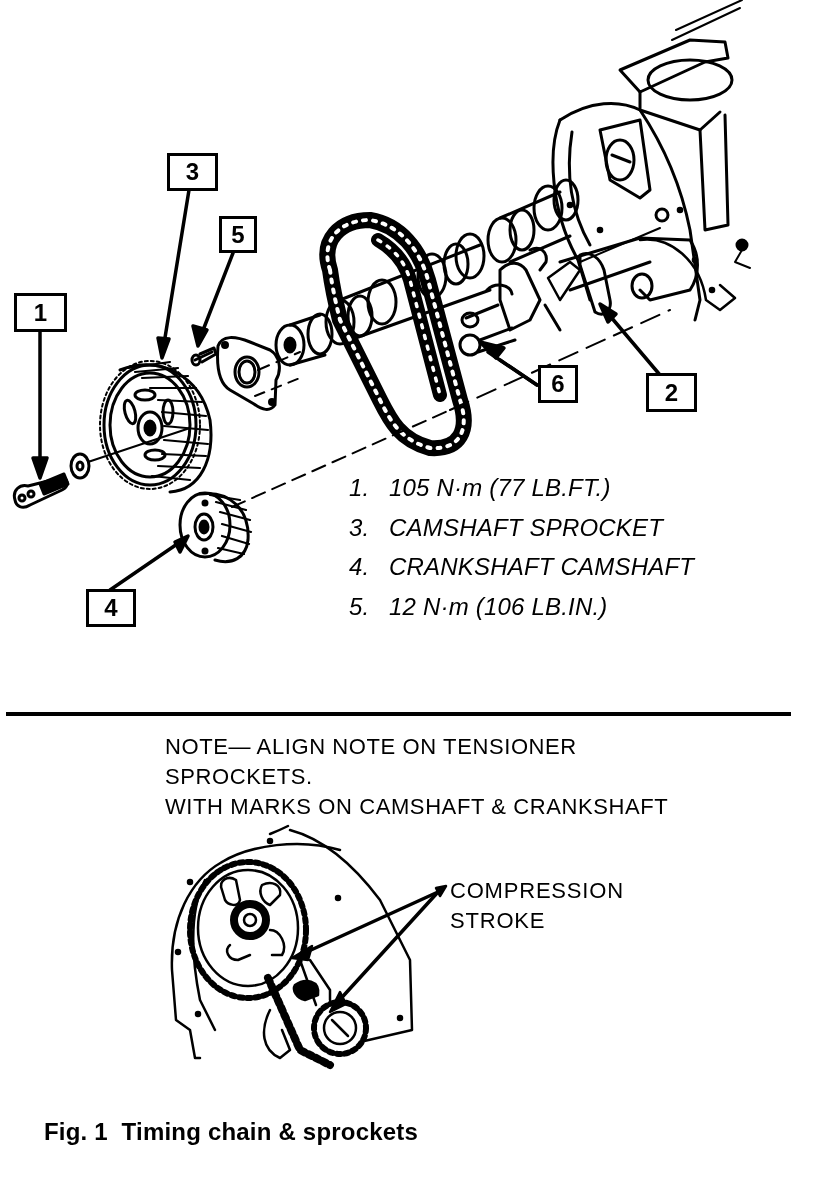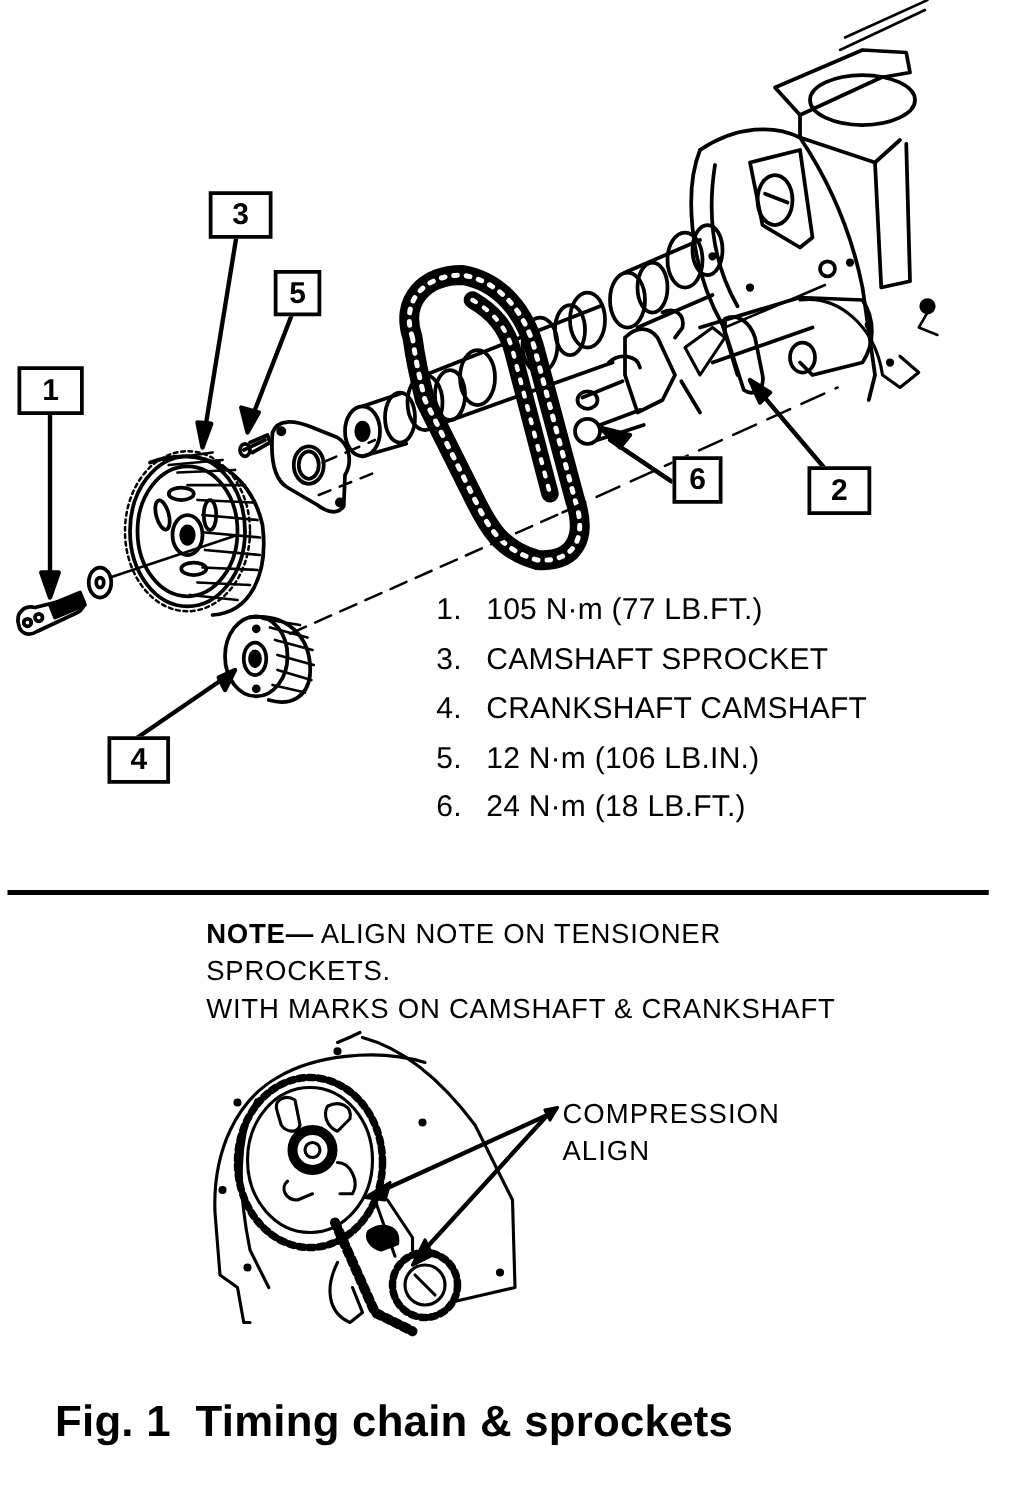--- a/index.html
+++ b/index.html
@@ -1,26 +1,26 @@
 <!DOCTYPE html>
 <html><head>
   <meta charset="utf-8">
   <style>
     html, body { margin: 0; padding: 0; background: #ffffff; }
     body { width: 816px; height: 1204px; position: relative; overflow: hidden; font-family: "Liberation Sans", sans-serif; color: #000; }
     .illus { position: absolute; left: 0; top: 0; width: 816px; height: 1204px; }
     .callout { position: absolute; border: 3px solid #000; background: #fff; font-family: "Liberation Sans", sans-serif; font-weight: bold; font-size: 24px; display: flex; align-items: center; justify-content: center; box-sizing: border-box; }
-    .legend { position: absolute; left: 349px; top: 468px; font-size: 24px; line-height: 39.6px; letter-spacing: 0.2px; }
+    .legend { position: absolute; left: 349px; top: 468px; font-size: 24px; line-height: 39.6px; letter-spacing: 0.2px; font-style: italic; }
     .legend .row { white-space: nowrap; }
     .legend .num { display: inline-block; width: 40px; }
     .divider { position: absolute; left: 6px; top: 712px; width: 785px; height: 4px; background: #000; }
     .note { position: absolute; left: 165px; top: 732px; font-size: 22px; line-height: 30px; letter-spacing: 0.6px; }
-    .note .label { font-weight: bold; }
+    .note .label { font-weight: normal; }
     .tdc { position: absolute; left: 450px; top: 876px; font-size: 22px; line-height: 30px; letter-spacing: 0.8px; }
-    .caption { position: absolute; left: 44px; top: 1118px; font-size: 35px; font-weight: bold; letter-spacing: 0.2px; white-space: pre; }
+    .caption { position: absolute; left: 44px; top: 1118px; font-size: 24px; font-weight: bold; letter-spacing: 0.2px; white-space: pre; }
   </style>
 </head>
 <body>
 
 <svg class="illus" viewBox="0 0 816 1204" xmlns="http://www.w3.org/2000/svg">
   <g fill="none" stroke="#000" stroke-linecap="round" stroke-linejoin="round">
 
     <g stroke-width="3">
       <path d="M672 40 L740 8" stroke-width="2"></path>
       <path d="M676 30 L742 0" stroke-width="2"></path>
@@ -222,29 +222,28 @@
   </div>
 <div class="callout" style="left:86px; top:589px; width:50px; height:38px;">
     <span>4</span>
   </div>
 
 <div class="legend">
   <div class="row"><span class="num">1.</span><span>105 N·m (77 LB.FT.)</span></div>
   <div class="row"><span class="num">3.</span><span>CAMSHAFT SPROCKET</span></div>
   <div class="row"><span class="num">4.</span><span>CRANKSHAFT CAMSHAFT</span></div>
   <div class="row"><span class="num">5.</span><span>12 N·m (106 LB.IN.)</span></div>
-  <div class="row"><span class="num">6.</span><span>24 N·m (18 LB.FT.)</span></div>
 </div>
 
 <div class="divider"></div>
 
 <div class="note">
   <div><span class="label">NOTE—</span><span> ALIGN NOTE ON TENSIONER</span></div>
   <div>SPROCKETS.</div>
   <div>WITH MARKS ON CAMSHAFT &amp; CRANKSHAFT</div>
 </div>
 
 <div class="tdc">
   <div>COMPRESSION</div>
-  <div>ALIGN</div>
+  <div>STROKE</div>
 </div>
 
 <div class="caption">Fig. 1  Timing chain &amp; sprockets</div>
 
 </body></html>

